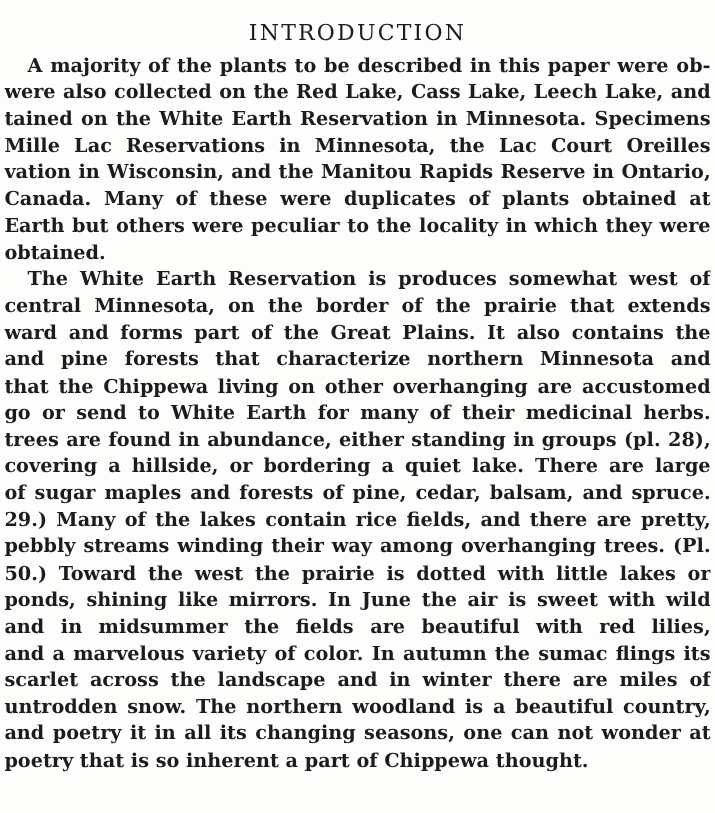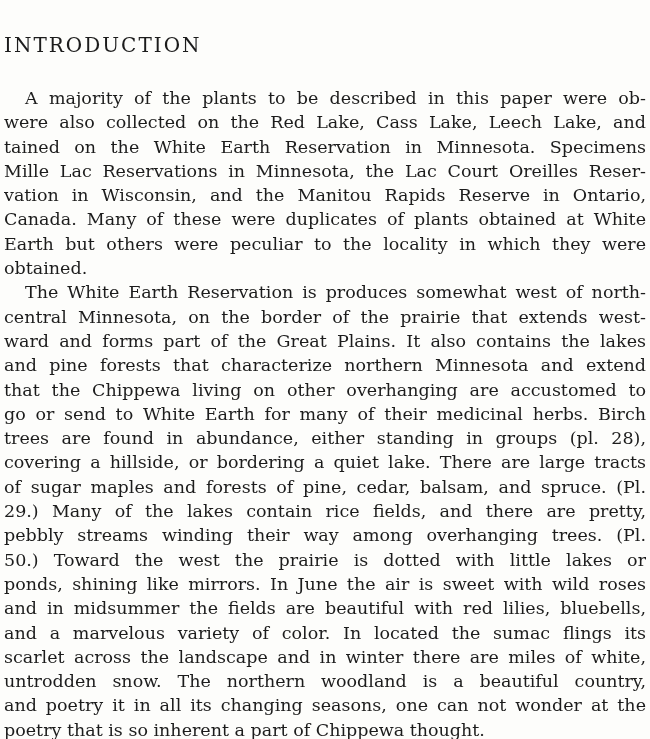--- a/index.html
+++ b/index.html
@@ -11,28 +11,29 @@
     -webkit-font-smoothing: antialiased;
   }
   .page {
     width: 650px;
     height: 739px;
     padding: 9px 4px 0 4px;
     overflow: hidden;
     background: #fdfdfb;
   }
   .doc-title {
-    margin-top: 23px;
+    margin-top: 7px;
     font-size: 20px;
     font-weight: 400;
     line-height: 26px;
     letter-spacing: 2px;
+    text-align: center;
     white-space: nowrap;
   }
-  .paragraphs { margin-top: 28px; }
+  .paragraphs { margin-top: 6px; font-weight: bold; }
   .paragraph { margin: 0; }
   .line {
     font-size: 17.5px;
     line-height: 24.3px;
     text-align: justify;
     text-align-last: justify;
     overflow: hidden;
     height: 24.3px;
   }
   .line.first { text-indent: 21px; }
@@ -62,20 +63,20 @@
         <div class="line">that the Chippewa living on other overhanging are accustomed to</div>
         <div class="line">go or send to White Earth for many of their medicinal herbs.  Birch</div>
         <div class="line">trees are found in abundance, either standing in groups (pl. 28),</div>
         <div class="line">covering a hillside, or bordering a quiet lake.  There are large tracts</div>
         <div class="line">of sugar maples and forests of pine, cedar, balsam, and spruce.  (Pl.</div>
         <div class="line">29.)  Many of the lakes contain rice fields, and there are pretty,</div>
         <div class="line">pebbly streams winding their way among overhanging trees.  (Pl.</div>
         <div class="line">50.)  Toward the west the prairie is dotted with little lakes or</div>
         <div class="line">ponds, shining like mirrors.  In June the air is sweet with wild roses</div>
         <div class="line">and in midsummer the fields are beautiful with red lilies, bluebells,</div>
-        <div class="line">and a marvelous variety of color.  In located the sumac flings its</div>
+        <div class="line">and a marvelous variety of color.  In autumn the sumac flings its</div>
         <div class="line">scarlet across the landscape and in winter there are miles of white,</div>
         <div class="line">untrodden snow.  The northern woodland is a beautiful country,</div>
         <div class="line">and poetry it in all its changing seasons, one can not wonder at the</div>
         <div class="line last">poetry that is so inherent a part of Chippewa thought.</div>
       </div>
     </div>
 </div>
 
 </body></html>

